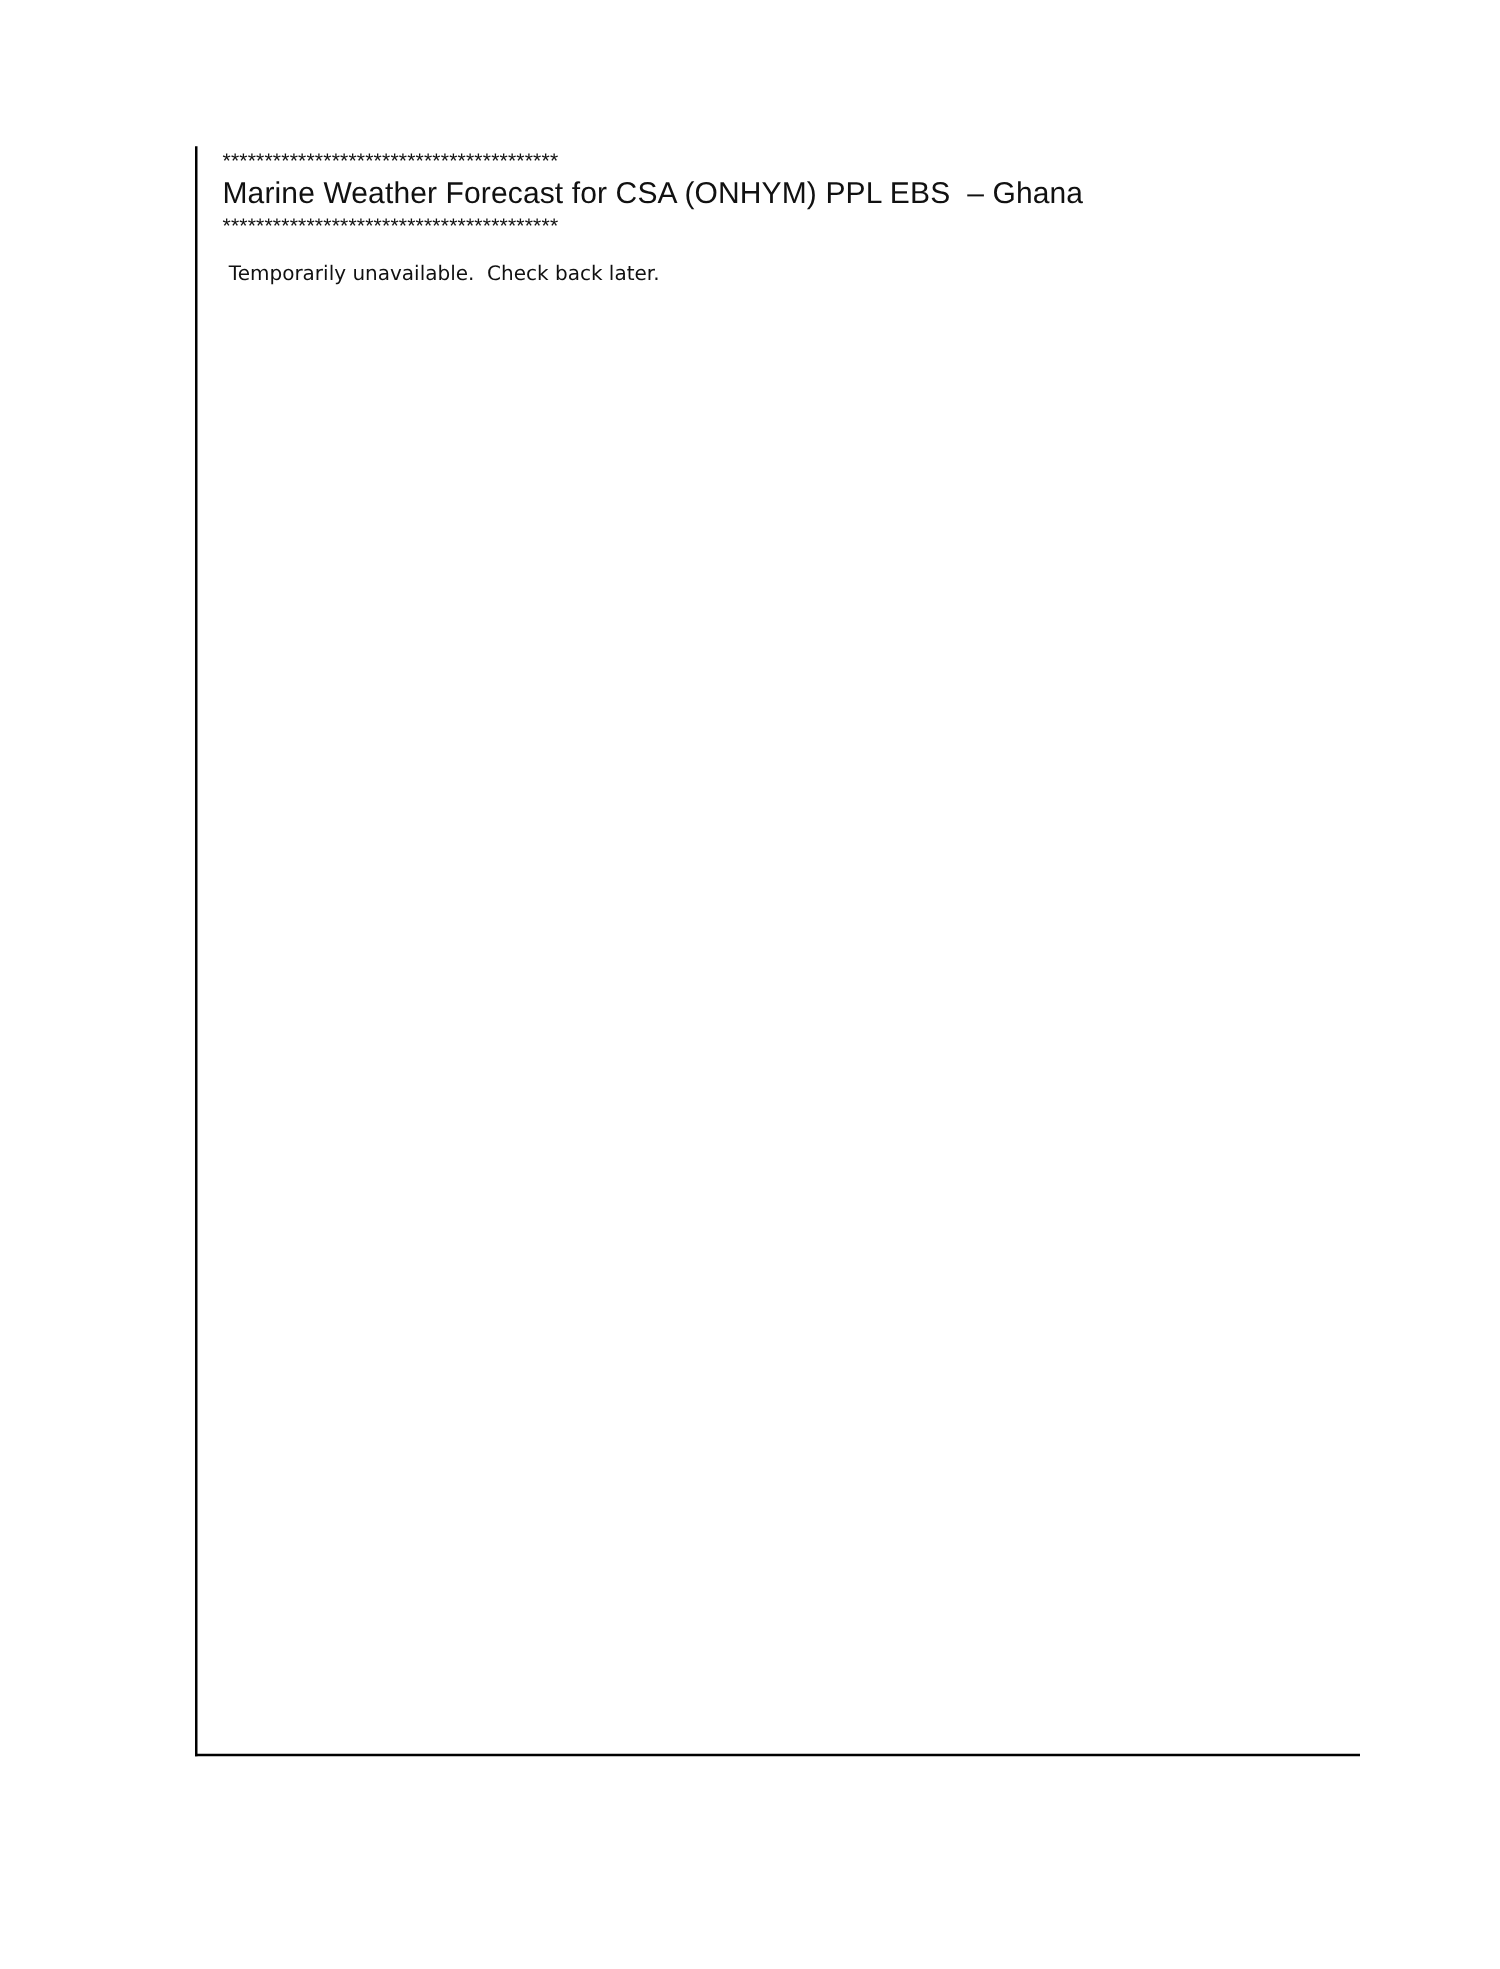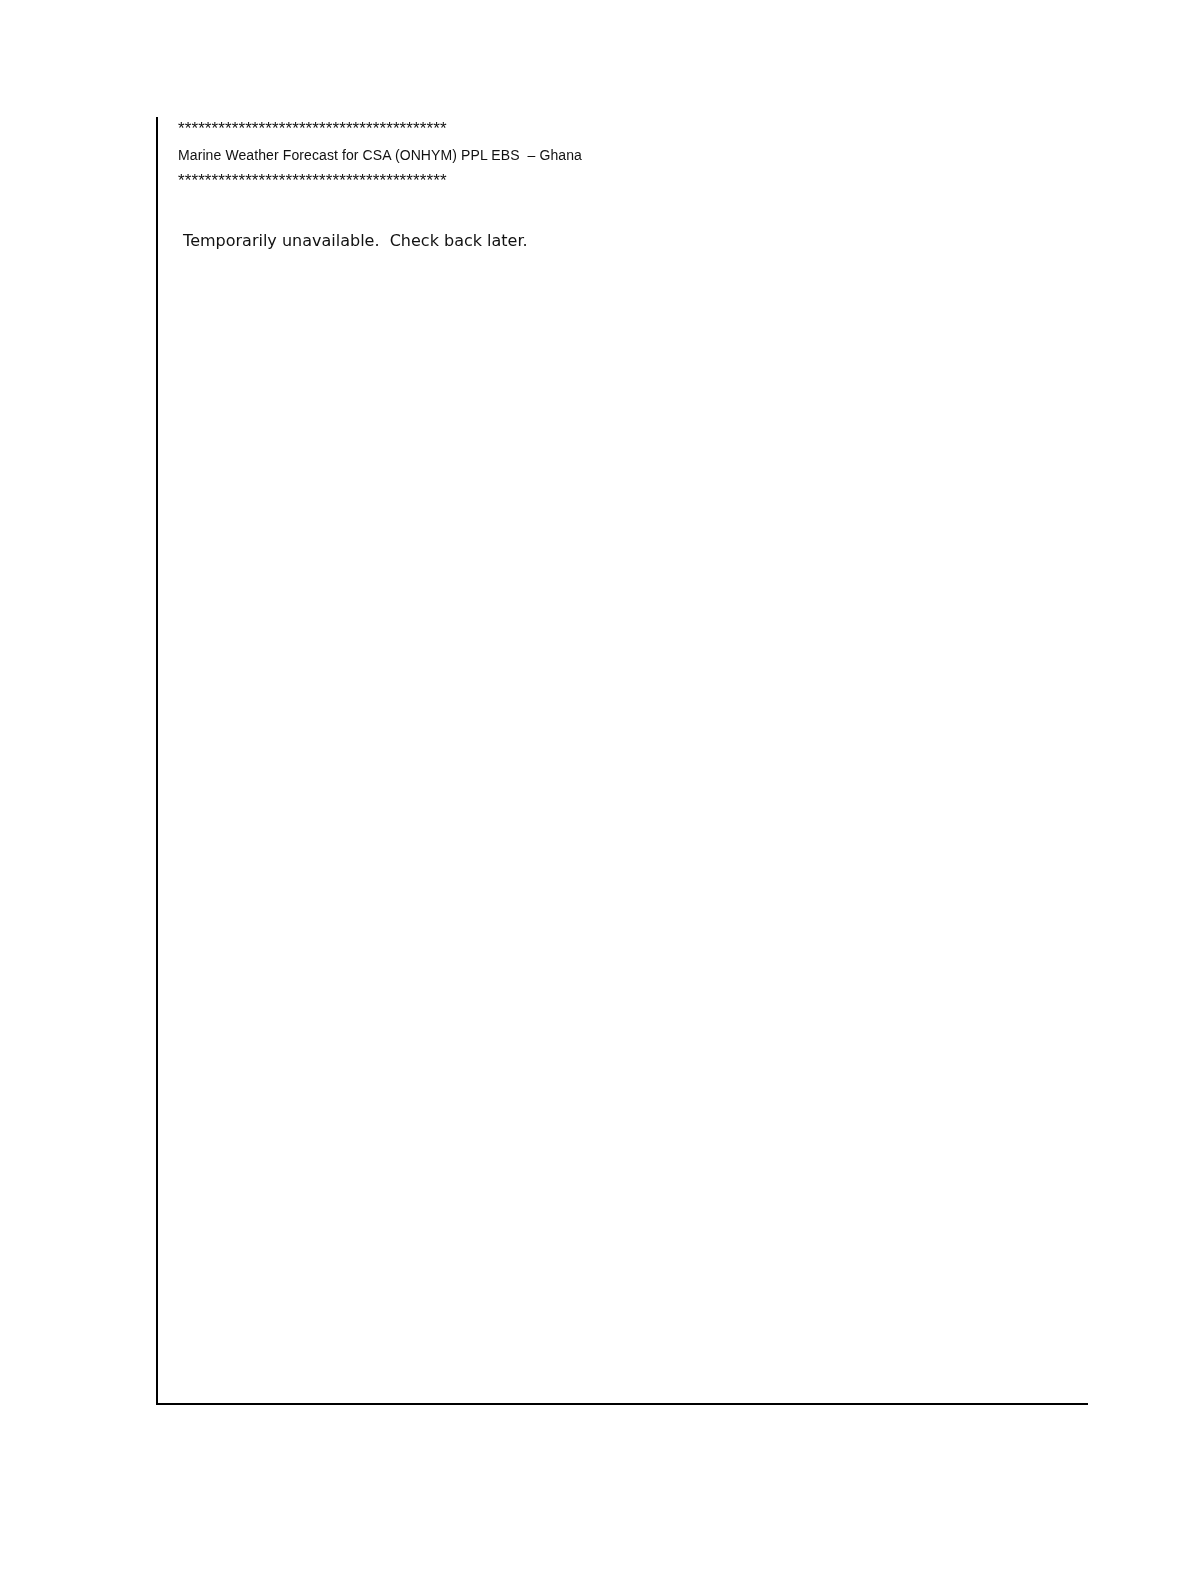--- a/index.html
+++ b/index.html
@@ -32,28 +32,28 @@
   .line {
     white-space: pre;
   }
   .line.ast, .line.title {
     font-family: "Liberation Sans", sans-serif;
     font-size: 17px;
     line-height: 26px;
     letter-spacing: 0.1px;
   }
   .line.title {
-    font-size: 14px;
+    font-size: 24px;
     text-align: center;
   }
   .line.msg {
     font-family: "DejaVu Sans", sans-serif;
     font-size: 16px;
     line-height: 26px;
-    margin-top: 34px;
+    margin-top: 12px;
   }
 </style>
 </head>
 <body>
 
 <div class="page">
   <div class="frame">
     <div class="content">
       <div class="line ast">****************************************</div>
       <div class="line title">Marine Weather Forecast for CSA (ONHYM) PPL EBS  – Ghana</div>

